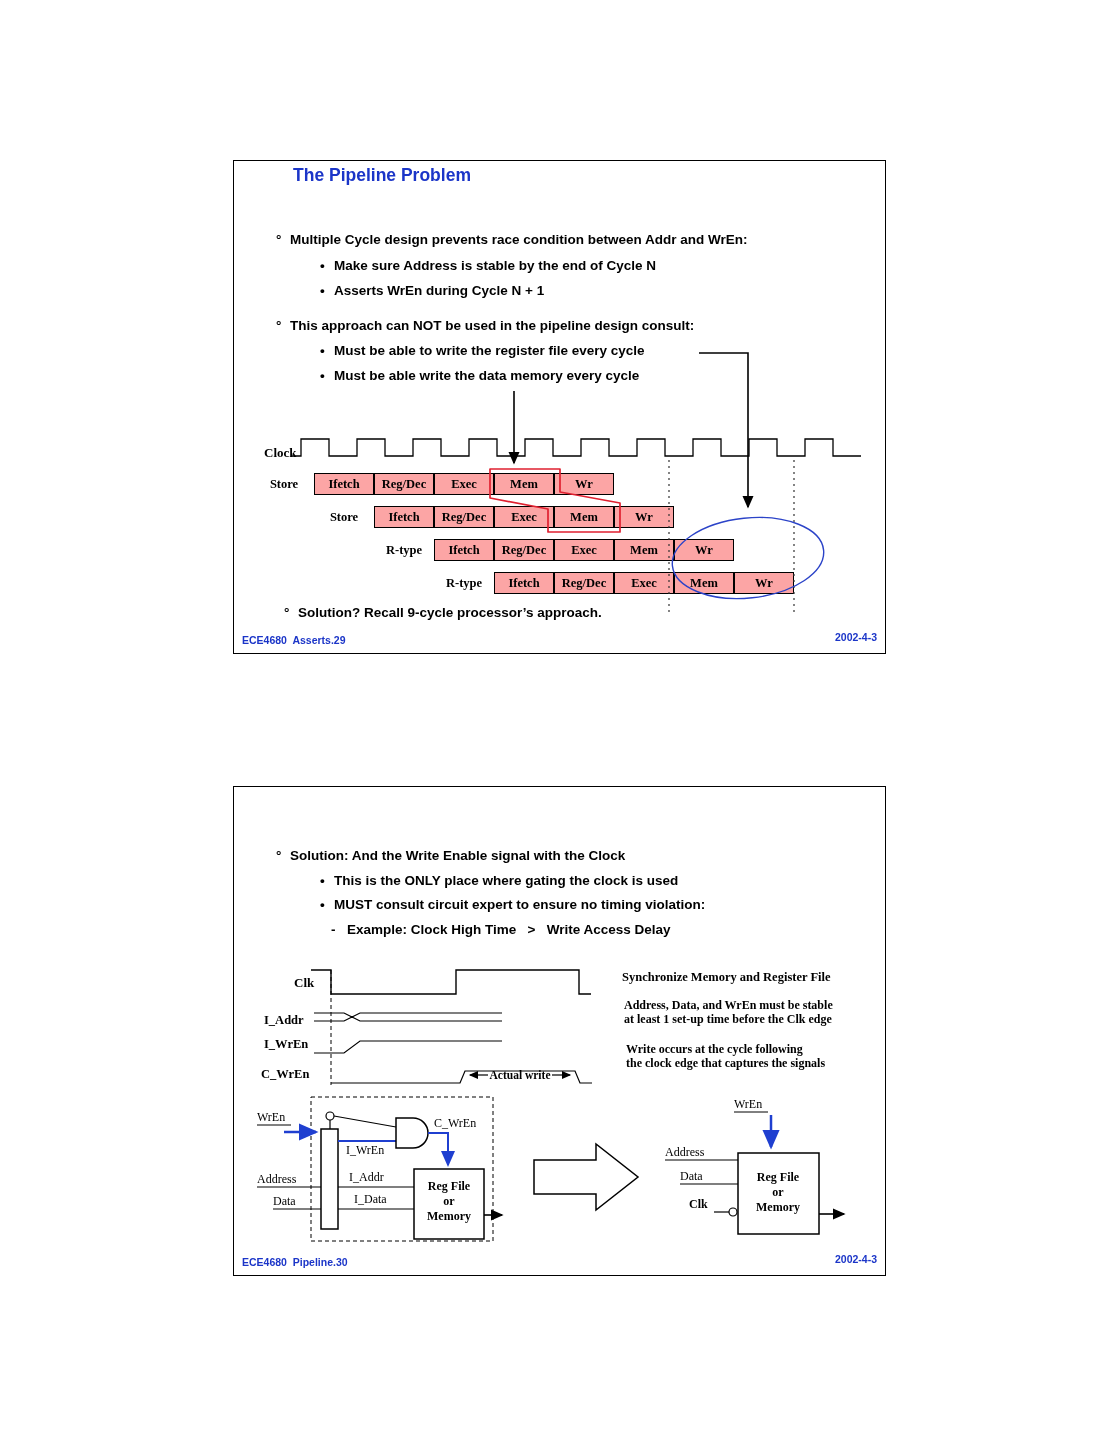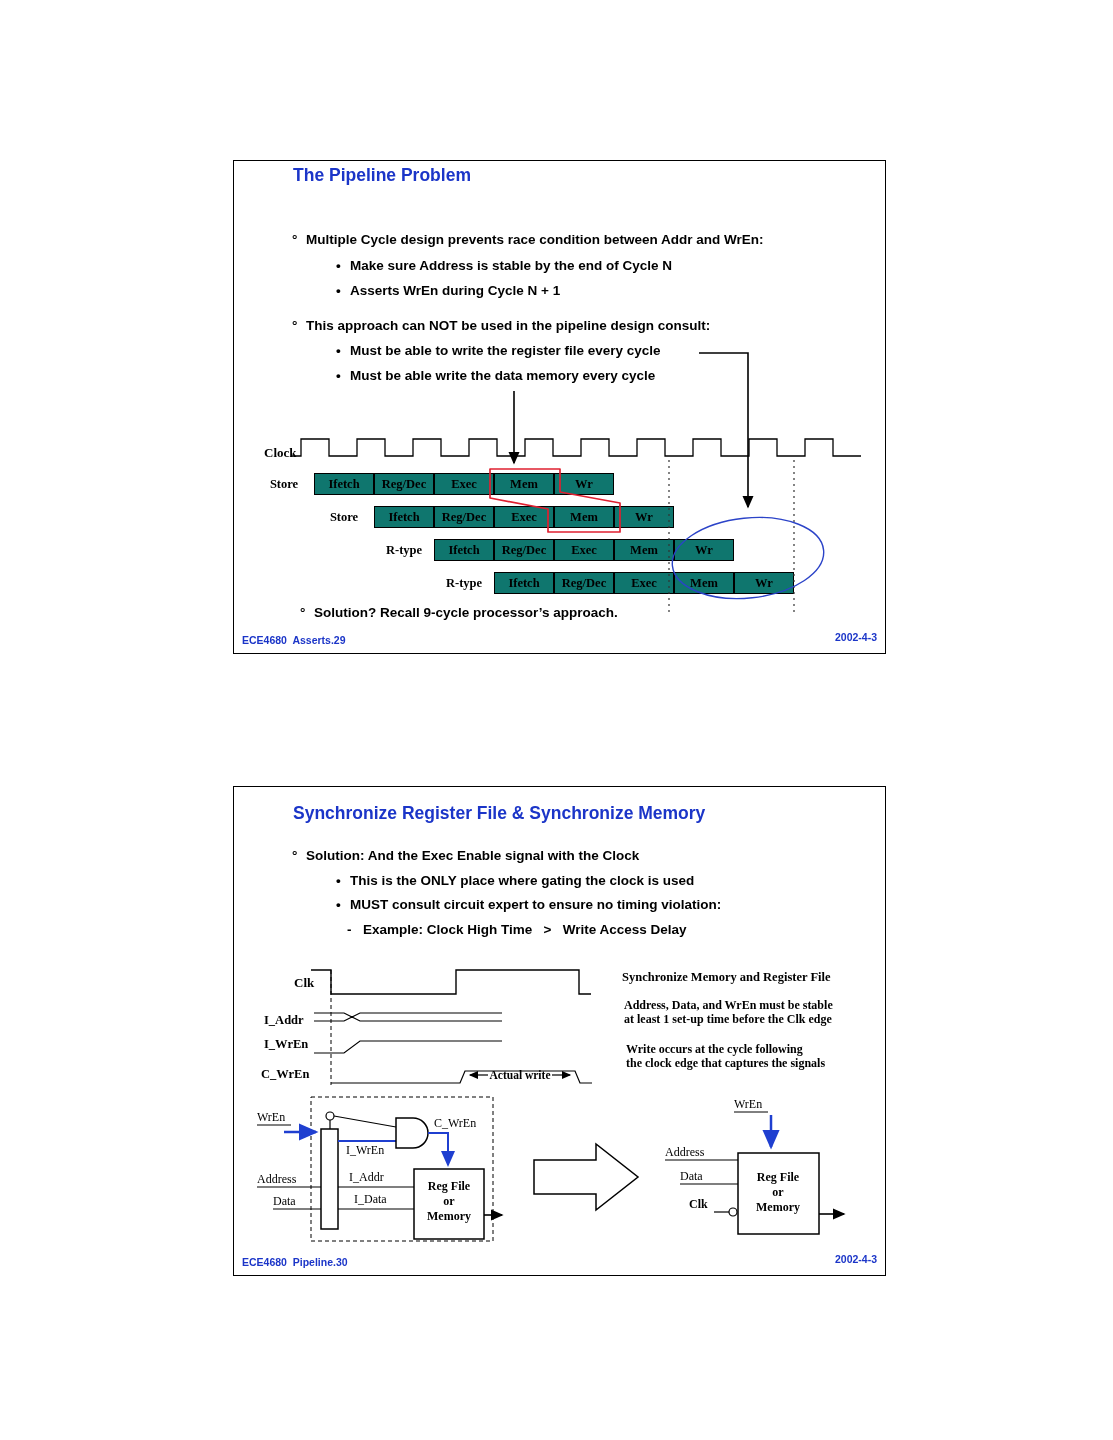--- a/index.html
+++ b/index.html
@@ -1,26 +1,26 @@
 <!DOCTYPE html>
 <html><head>
 <meta charset="utf-8">
 <style>
   html,body{margin:0;padding:0;background:#fff;}
   .page{position:relative;width:1113px;height:1440px;background:#fff;font-family:"Liberation Sans",sans-serif;overflow:hidden;}
   .slide{position:absolute;width:651px;border:1.6px solid #000;background:#fff;}
   #slide1{left:233px;top:160px;height:492px;}
   #slide2{left:233px;top:786px;height:488px;}
   .title{position:absolute;color:#1b35c8;font-weight:bold;font-size:17.5px;white-space:pre;}
-  .bullet{position:absolute;font-weight:bold;font-size:13.5px;color:#000;white-space:pre;margin-left:16px;}
+  .bullet{position:absolute;font-weight:bold;font-size:13.5px;color:#000;white-space:pre;}
   .glyph{display:inline-block;width:14px;}
   .glyph-dash{display:inline-block;width:16px;}
   .pcell{position:absolute;width:60px;height:22px;border:1px solid #000;box-sizing:border-box;
          font-family:"Liberation Serif",serif;font-weight:bold;font-size:12.5px;text-align:center;
-         line-height:20px;background:#0f766e;z-index:1;}
+         line-height:20px;background:#fca5a5;z-index:1;}
   .plabel{position:absolute;width:56px;height:22px;font-family:"Liberation Serif",serif;font-weight:bold;
           font-size:12.5px;text-align:center;line-height:22px;z-index:1;}
   .overlay{position:absolute;left:0;top:0;pointer-events:none;z-index:2;}
   .footerL{position:absolute;left:8px;bottom:7px;color:#1b35c8;font-weight:bold;font-size:10.5px;white-space:pre;}
   .footerR{position:absolute;right:8px;bottom:10px;color:#1b35c8;font-weight:bold;font-size:10.5px;white-space:pre;}
   .ser-b13{font-family:"Liberation Serif",serif;font-weight:bold;font-size:13px;fill:#000;}
   .ser-b12{font-family:"Liberation Serif",serif;font-weight:bold;font-size:12px;fill:#000;}
   .ser-b125{font-family:"Liberation Serif",serif;font-weight:bold;font-size:12.5px;fill:#000;}
   .ser-12{font-family:"Liberation Serif",serif;font-size:12px;fill:#000;}
   .ser-b11{font-family:"Liberation Serif",serif;font-weight:bold;font-size:11.5px;fill:#000;}
@@ -83,23 +83,22 @@
       <ellipse cx="514" cy="397" rx="76" ry="40" fill="none" stroke="#2b43c8" stroke-width="1.4" transform="rotate(-6 514 397)"></ellipse>
       <path d="M280,230 V302" fill="none" stroke="#000" stroke-width="1.6" marker-end="url(#s1arrow)"></path>
       <path d="M465,192 H514 V346" fill="none" stroke="#000" stroke-width="1.6" marker-end="url(#s1arrow)"></path>
     </svg>
 
     <div class="footerL">ECE4680  Asserts.29</div>
     <div class="footerR">2002-4-3</div>
   </div>
 
   <div class="slide" id="slide2">
-    <div class="title" style="left:59px;top:16px">Synchronize Register File &amp; Synchronize Memory</div>
 
-    <div class="bullet" style="left:42px;top:61px"><span class="glyph">°</span><span>Solution: And the Exec Enable signal with the Clock</span></div>
+    <div class="bullet" style="left:42px;top:61px"><span class="glyph">°</span><span>Solution: And the Write Enable signal with the Clock</span></div>
     <div class="bullet" style="left:86px;top:86px"><span class="glyph">•</span><span>This is the ONLY place where gating the clock is used</span></div>
     <div class="bullet" style="left:86px;top:110px"><span class="glyph">•</span><span>MUST consult circuit expert to ensure no timing violation:</span></div>
     <div class="bullet" style="left:97px;top:135px"><span class="glyph-dash">-</span><span>Example: Clock High Time   &gt;   Write Access Delay</span></div>
 
     <svg class="overlay" width="651" height="488" viewBox="0 0 651 488">
       <defs>
         <marker id="s2arrow" markerWidth="9" markerHeight="8" refX="7" refY="3.5" orient="auto">
           <path d="M0,0 L8,3.5 L0,7 Z" fill="#000"></path>
         </marker>
         <marker id="s2barrow" markerWidth="9" markerHeight="8" refX="7" refY="3.5" orient="auto">

